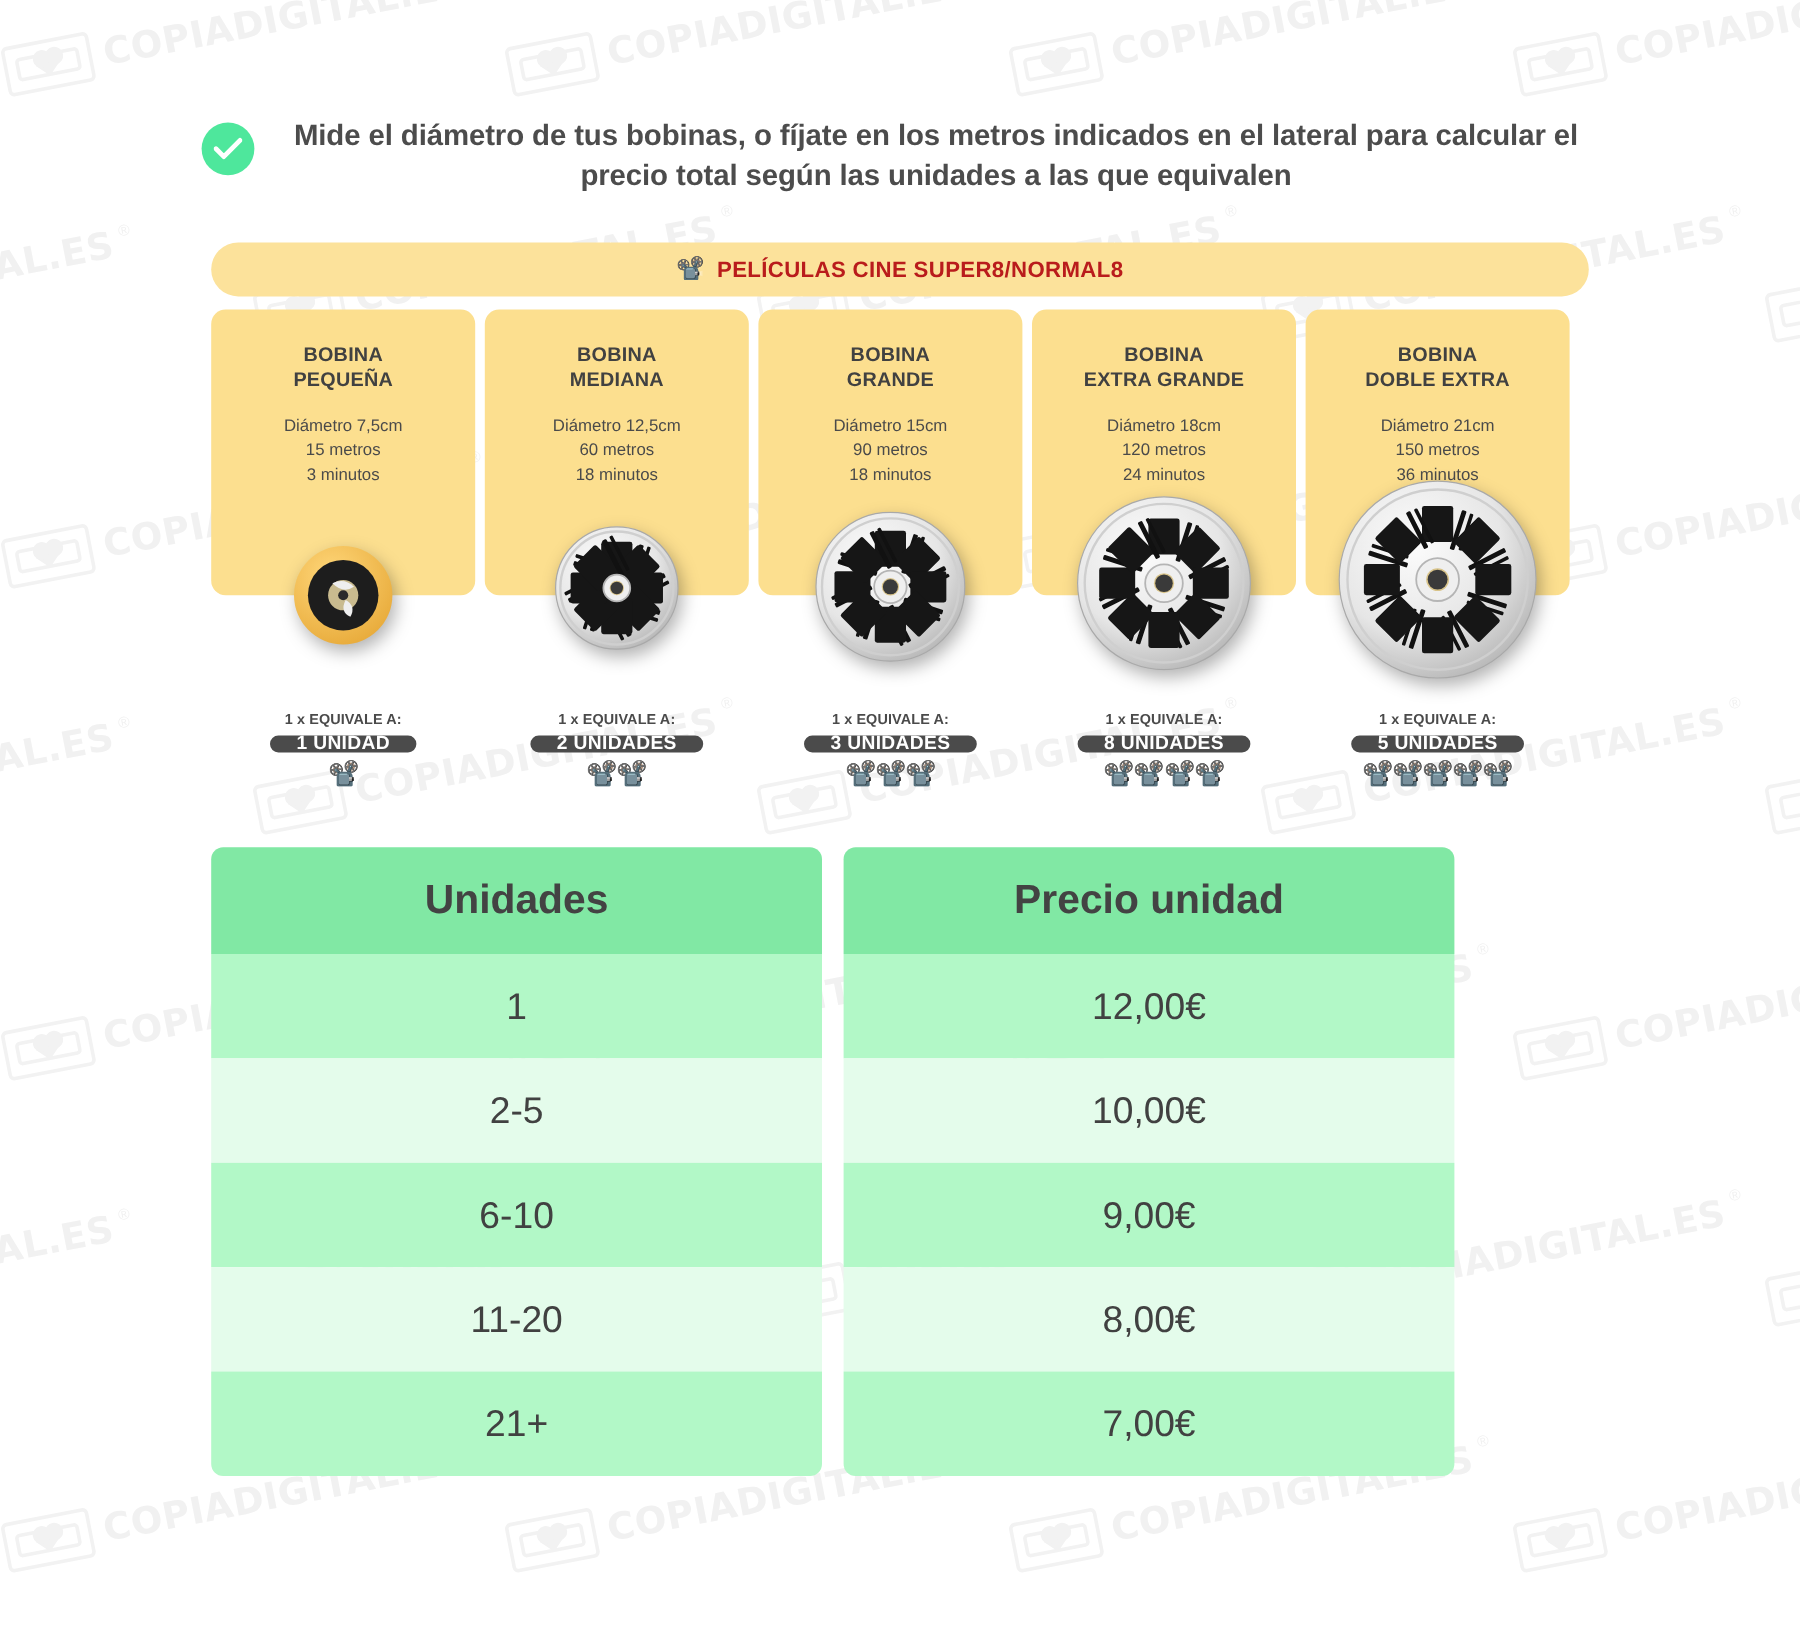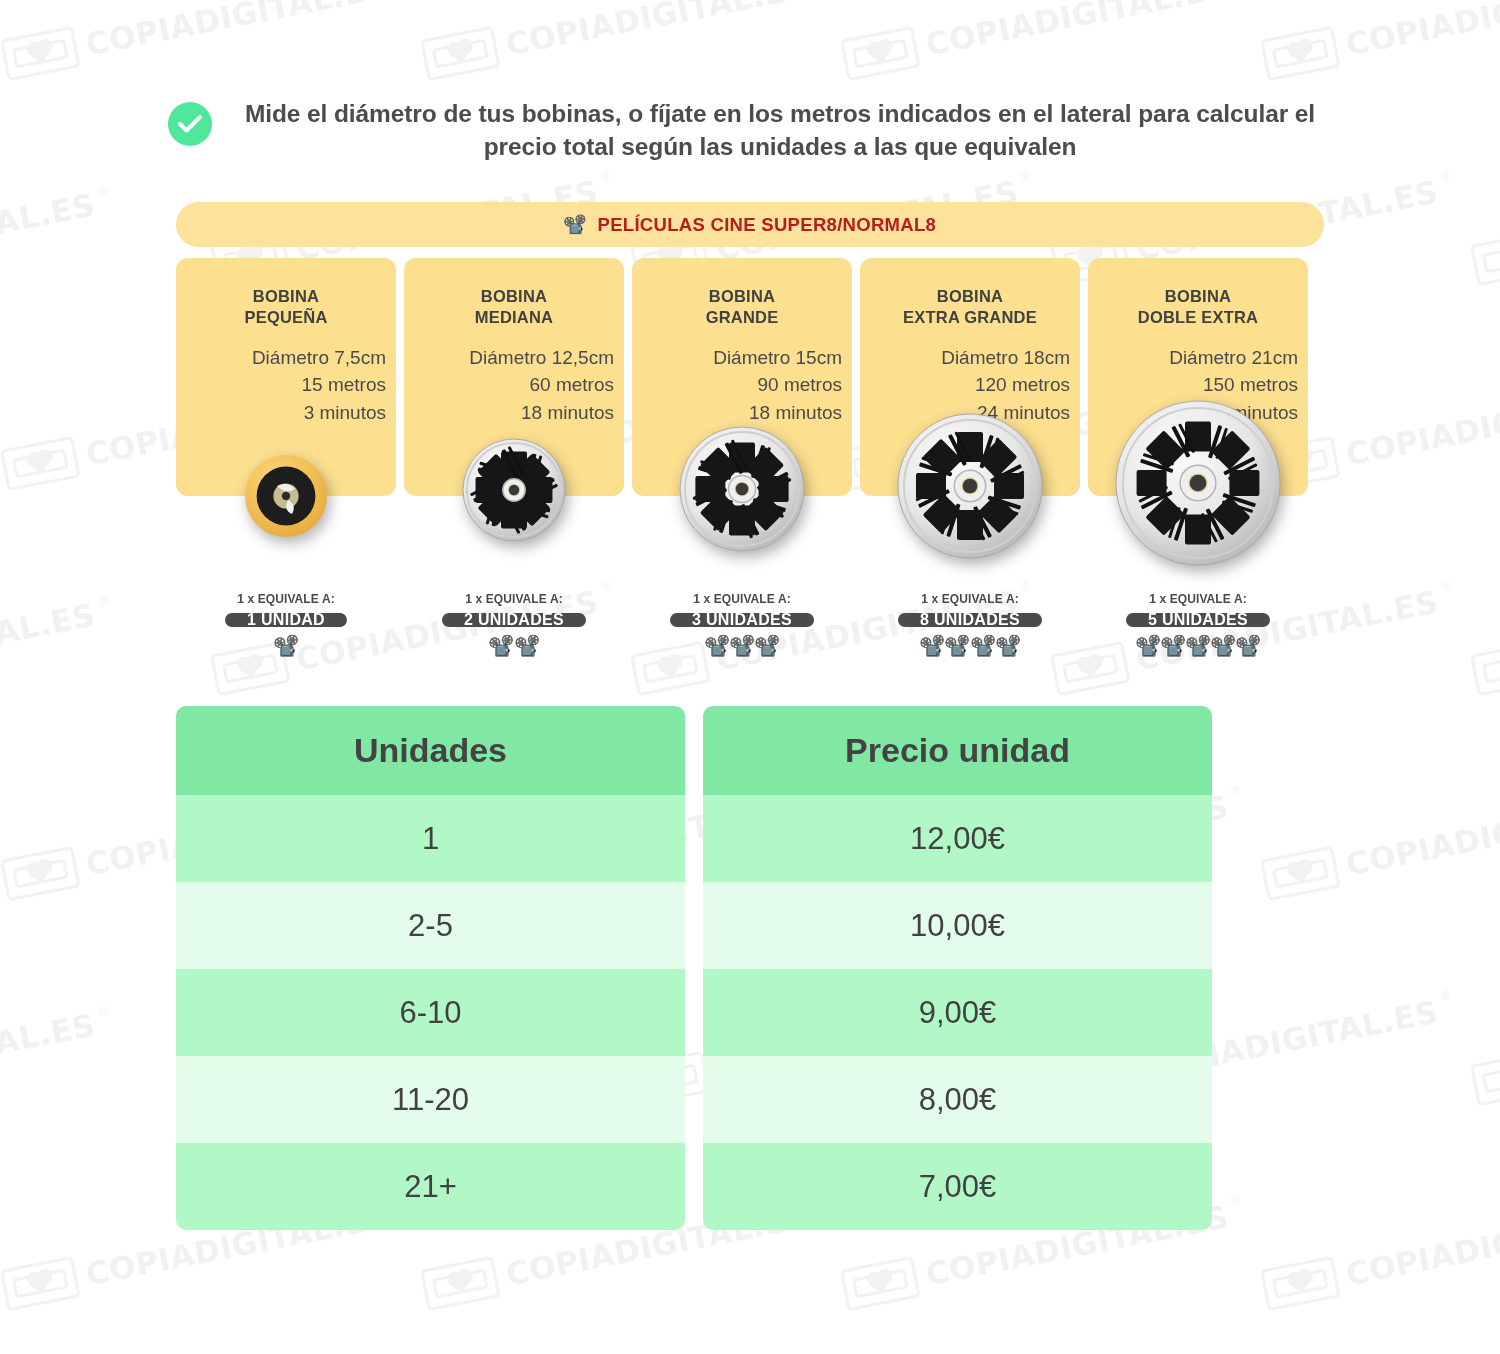--- a/index.html
+++ b/index.html
@@ -156,24 +156,23 @@
   }
   .reel-title {
     font-size: 16.5px;
     font-weight: 800;
     color: #414141;
     line-height: 1.27;
     letter-spacing: 0.2px;
   }
   .reel-specs {
     margin-top: 16px;
-    font-size: 19px;
+    font-size: 14px;
     color: #4a4a4a;
     line-height: 1.45;
-    text-align: right;
   }
 
   
   .reel-photo {
     position: absolute;
     left: 50%;
     transform: translateX(-50%);
     filter: drop-shadow(3px 6px 7px rgba(0,0,0,0.30));
   }
   .reel-photo svg { display: block; }

